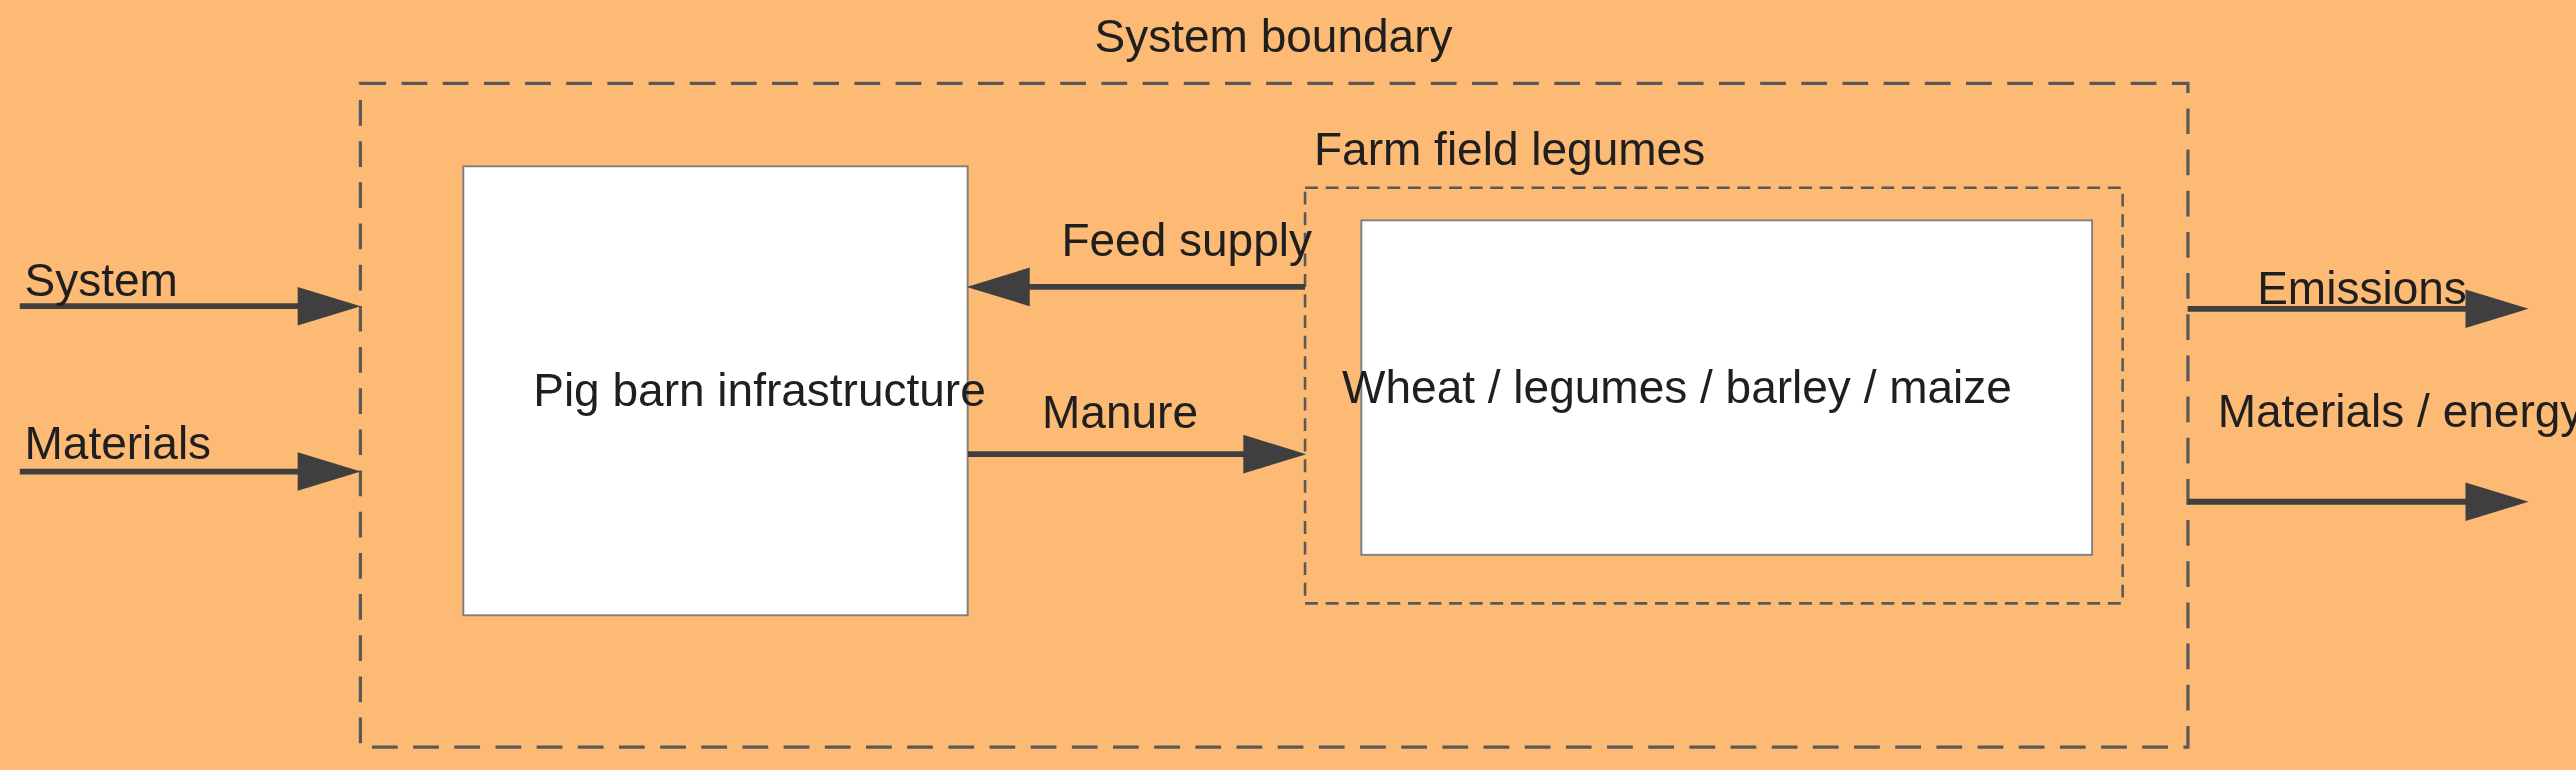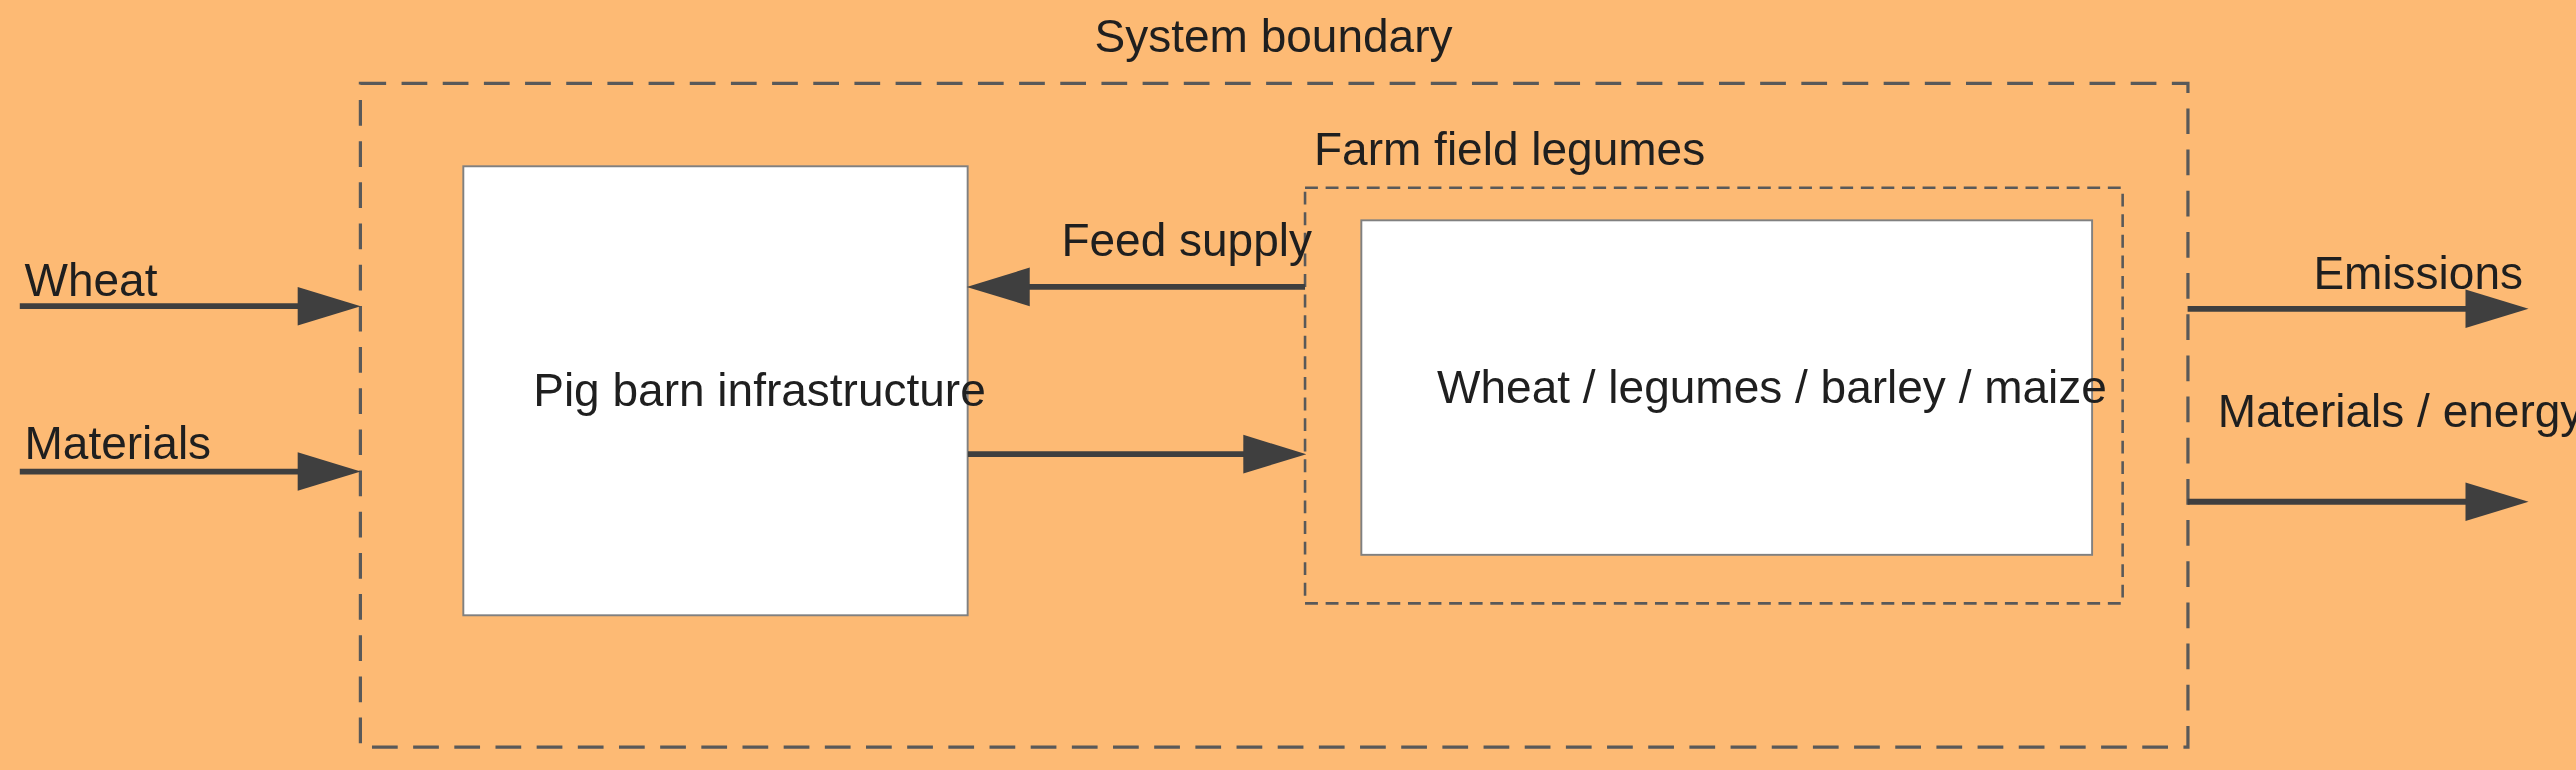--- a/index.html
+++ b/index.html
@@ -78,33 +78,34 @@
       <polygon points="3832,750 3930,780 3832,810" fill="#3f3f3f"></polygon>
     </g>
   </svg>
 
   <div class="lbl center" style="left:358px; top:11px; width:1831px;">System boundary</div>
 
   <div class="lbl" style="left:1314px; top:124px;">Farm field legumes</div>
 
   <div class="boxlabel" style="left:463px; top:166px; width:505px; height:449px;margin-left:44px;">Pig barn infrastructure</div>
 
-  <div class="boxlabel" style="left:1406px; top:220px; width:732px; height:335px;border-radius:6px;">
+  <div class="boxlabel" style="left:1311px; top:220px; width:732px; height:335px;border-radius:6px;">
     <div>
       <div>Wheat / legumes / barley / maize</div>
     </div>
   </div>
 
-  <div class="lbl" style="left:24.5px; top:255px;">Wheat</div>
+  <div class="lbl" style="left:24.5px; top:255px;">System</div>
 
   <div class="lbl" style="left:24.5px; top:418px;text-align:center;">Materials</div>
 
   <div class="lbl center" style="left:990px; top:215px; width:322px;text-align:right;">Feed supply</div>
 
+  <div class="lbl center" style="left:959px; top:387px; width:322px;">Manure</div>
 
-  <div class="lbl center" style="left:2201px; top:248px; width:322px;text-align:right;">Emissions</div>
+  <div class="lbl center" style="left:2201px; top:263px; width:322px;">Emissions</div>
 
   <div class="lbl center" style="left:2198px; top:386px; width:373px;margin-left:16px;">
     <div>Materials / energy</div>
   </div>
 
 </div>
 
 
 </body></html>

